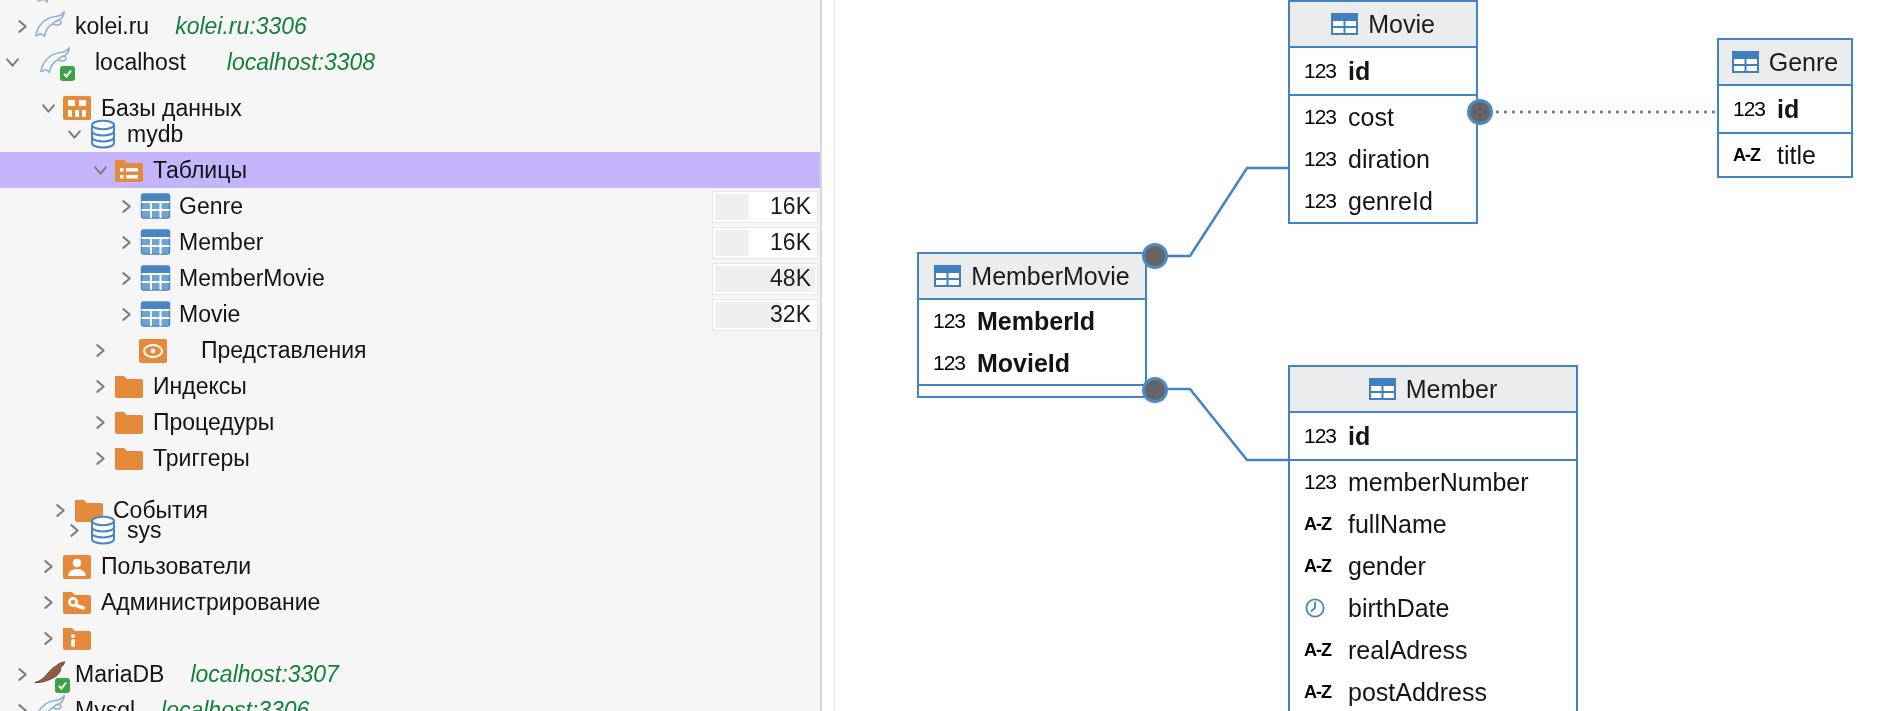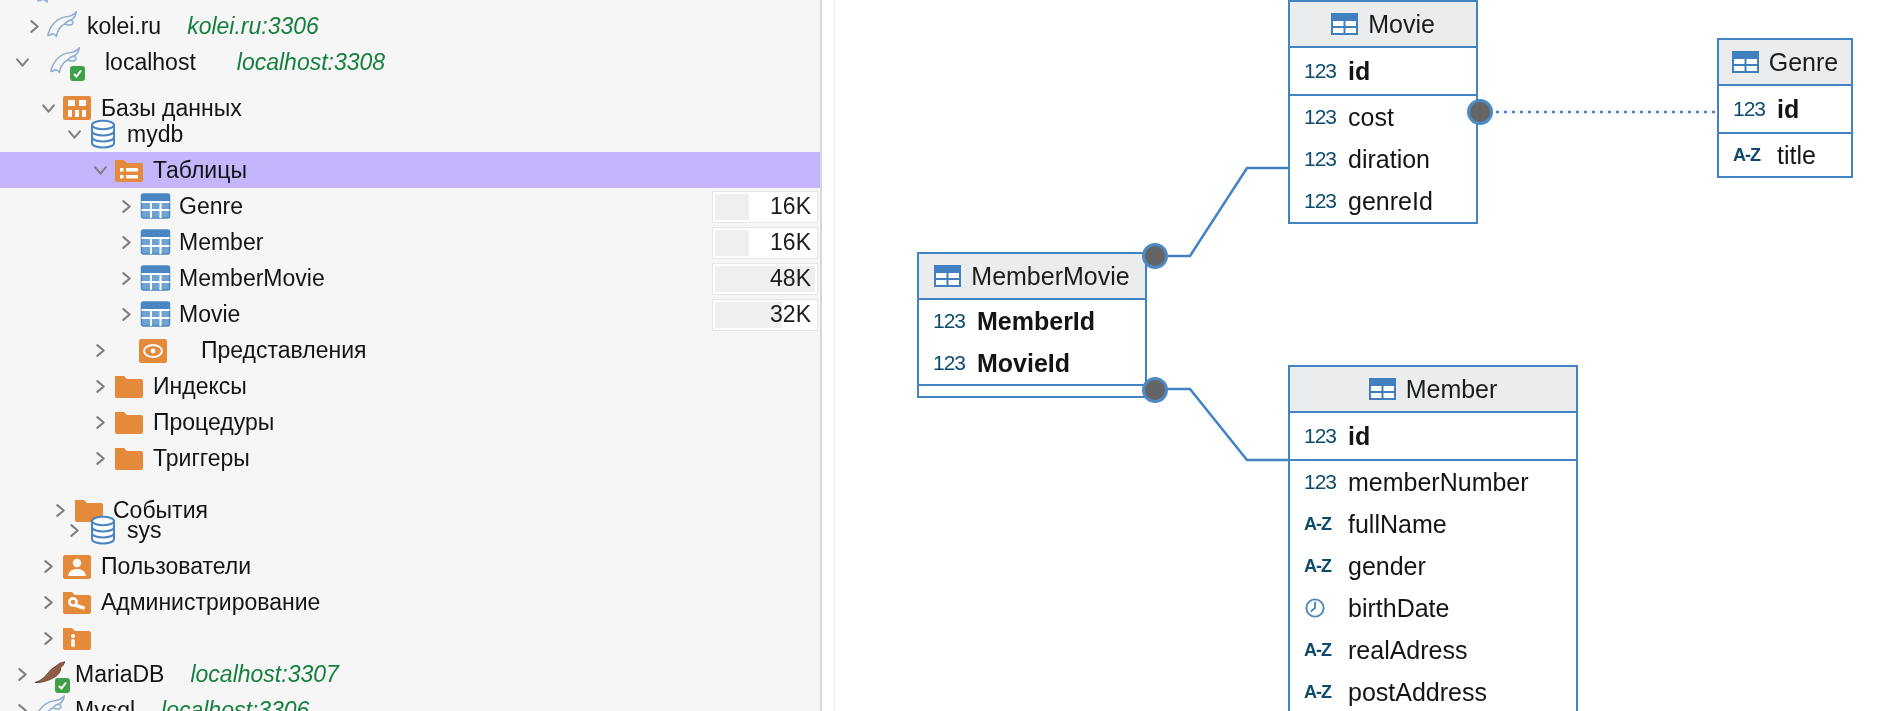--- a/index.html
+++ b/index.html
@@ -30,53 +30,53 @@
   #diagram-panel{position:absolute;left:836px;top:0;width:1049px;height:711px;background:#fff;overflow:hidden;}
   #wires{position:absolute;left:0;top:0;}
   .etable{position:absolute;box-sizing:border-box;background:#fff;border:2px solid #4283c4;}
   .etable .hd{height:44px;background:#ebecee;border-bottom:2px solid #4283c4;display:flex;align-items:center;
               justify-content:center;gap:10px;font-size:25px;color:#1c1c1c;}
   .esec{border-bottom:2px solid #4283c4;}
   .esec:last-child{border-bottom:none;}
   .erow{height:42px;display:flex;align-items:center;padding-left:14px;font-size:25px;color:#141414;white-space:nowrap;}
   .erow.pk{height:46px;}
   .erow.bold .col-name{font-weight:bold;}
-  .type-glyph{color:#0c4a6e;width:44px;flex:0 0 44px;display:flex;align-items:center;text-align:right;}
+  .type-glyph{color:#000000;width:44px;flex:0 0 44px;display:flex;align-items:center;text-align:right;}
   .tg-123{font-size:21px;letter-spacing:-1px;}
   .tg-az{font-size:18px;font-weight:bold;letter-spacing:-1px;}
   .empty-sec{height:10px;}
   .conn-dot{position:absolute;width:20px;height:20px;border-radius:50%;background:#646567;border:3px solid #4d8ac2;
             box-sizing:content-box;}
 </style>
 </head>
 <body>
 
 <div id="stage">
   <div id="nav-panel">
     <div id="partial-top-icon">
         <svg width="36" height="32" viewBox="0 0 36 32">
           <path d="M2 26 C4 15 12 7 23 6 C27 5.5 30 3.5 32 1 C31.5 5.5 29.5 8 26.5 9.5 C29 11 29.5 13.5 27 14.5 C24 15.6 21.5 14.6 20 13.5 C15 16.5 12 20.5 11 27 C9 24 6.5 23.5 4.5 25.5 Z M20 13.5 C22 11 24 10 26.5 9.5" fill="none" stroke="#8fb0d4" stroke-width="1.7" stroke-linejoin="round"></path>
         </svg>
       </div>
     <div id="tree">
-        <div class="tree-row" style="top: 8px; padding-left: 22px;">
+        <div class="tree-row" style="top: 8px; padding-left: 10px;">
           <span class="chev">
             <svg width="15" height="15" viewBox="0 0 14 14">
               <polyline points="4,2 10,7 4,12" fill="none" stroke="#7e7e7e" stroke-width="1.9" stroke-linecap="round" stroke-linejoin="round"></polyline>
             </svg>
           </span>
           <span class="t-icon">
             <svg width="36" height="32" viewBox="0 0 36 32">
               <path d="M2 26 C4 15 12 7 23 6 C27 5.5 30 3.5 32 1 C31.5 5.5 29.5 8 26.5 9.5 C29 11 29.5 13.5 27 14.5 C24 15.6 21.5 14.6 20 13.5 C15 16.5 12 20.5 11 27 C9 24 6.5 23.5 4.5 25.5 Z M20 13.5 C22 11 24 10 26.5 9.5" fill="none" stroke="#8fb0d4" stroke-width="1.7" stroke-linejoin="round"></path>
             </svg>
           </span>
           <span class="t-label">kolei.ru</span>
           <span class="t-host">kolei.ru:3306</span>
         </div>
-        <div class="tree-row" style="top: 44px; padding-left: 10px; gap: 15px;">
+        <div class="tree-row" style="top: 44px;  gap: 15px;">
           <span class="chev expanded">
             <svg width="15" height="15" viewBox="0 0 14 14">
               <polyline points="4,2 10,7 4,12" fill="none" stroke="#7e7e7e" stroke-width="1.9" stroke-linecap="round" stroke-linejoin="round"></polyline>
             </svg>
           </span>
           <span class="t-icon">
             <svg width="36" height="32" viewBox="0 0 36 32">
               <path d="M2 26 C4 15 12 7 23 6 C27 5.5 30 3.5 32 1 C31.5 5.5 29.5 8 26.5 9.5 C29 11 29.5 13.5 27 14.5 C24 15.6 21.5 14.6 20 13.5 C15 16.5 12 20.5 11 27 C9 24 6.5 23.5 4.5 25.5 Z M20 13.5 C22 11 24 10 26.5 9.5" fill="none" stroke="#8fb0d4" stroke-width="1.7" stroke-linejoin="round"></path>
             </svg>
             <span class="check-badge">

